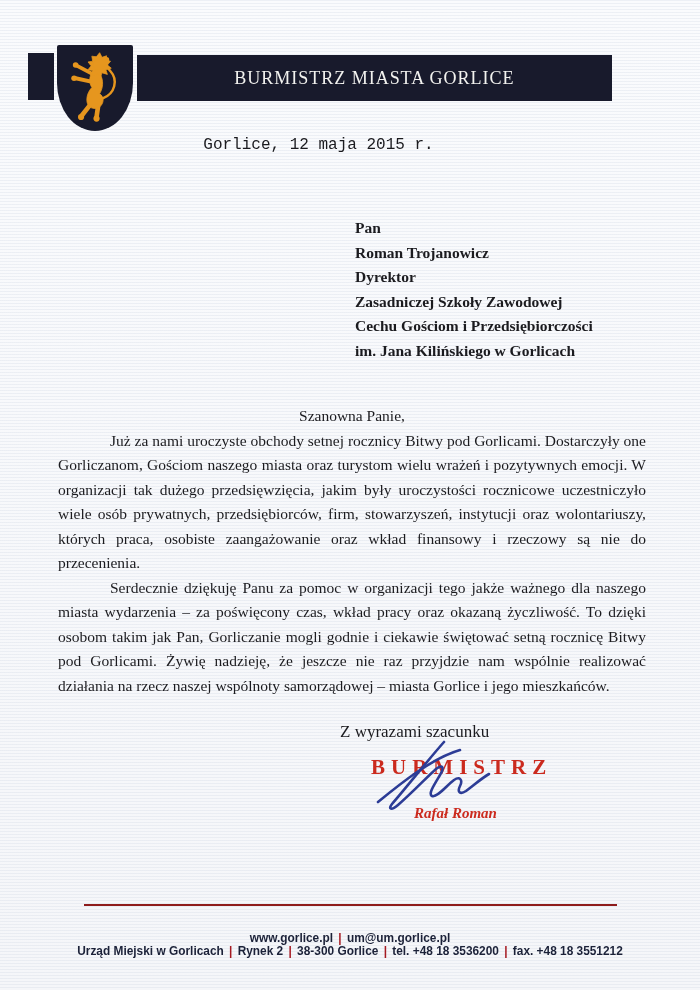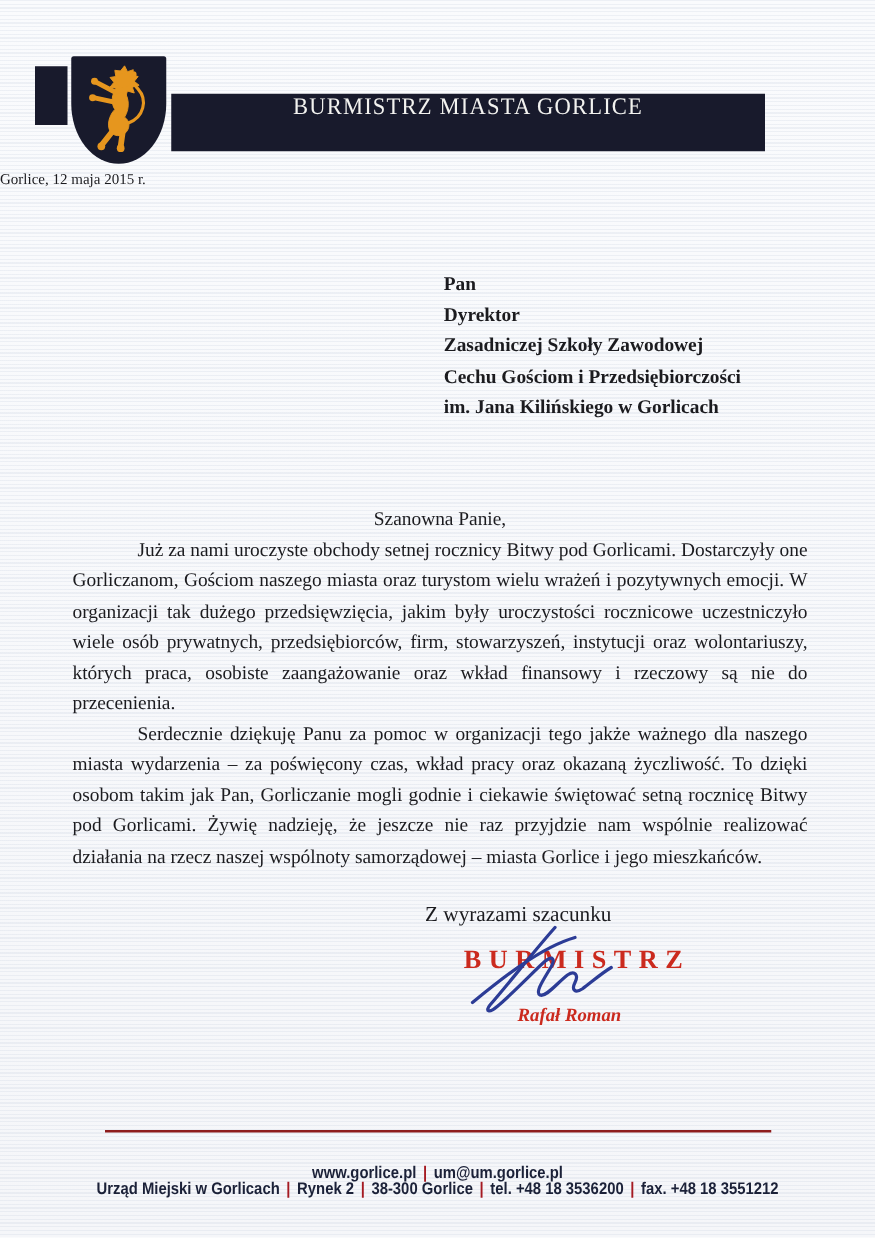--- a/index.html
+++ b/index.html
@@ -14,39 +14,40 @@
       repeating-linear-gradient(180deg, rgba(185,196,214,.20) 0 1px, rgba(255,255,255,0) 1px 3px),
       linear-gradient(#fafbfd,#f5f6f9);
   }
   
   .band-left{
     position:absolute;left:28px;top:53px;width:26px;height:47px;
     background:#181a2c;
   }
   .banner{
     position:absolute;left:137px;top:55px;width:475px;height:46px;
-    background:#181a2c;display:flex;align-items:flex-start;justify-content:center;margin-top:20px;
+    background:#181a2c;display:flex;align-items:center;justify-content:center;
   }
   .banner-title{
     color:#f2f2ef;font-size:19px;letter-spacing:1px;white-space:nowrap;
     display:inline-block;transform:scaleX(.95);
     font-family:"Liberation Serif", serif;
   }
   .shield{
     position:absolute;left:57px;top:45px;width:76px;height:86px;
     background:#181a2c;
     border-radius:2px 2px 38px 38px / 2px 2px 48px 48px;
     display:flex;align-items:center;justify-content:center;
     z-index:2;
   }
   .shield svg{width:62px;height:74px;margin-top:-4px;}
   
   .date-line{
-    position:absolute;left:0;top:136px;width:637px;text-align:left;
-    font-size:12px;
+    position:absolute;left:0;top:136px;width:637px;text-align:center;
+    font-size:16px;
+    font-family:Liberation Mono, monospace;
   }
   .recipient{
     position:absolute;left:355px;top:216px;
     font-weight:bold;font-size:15.5px;line-height:24.5px;
   }
   
   .body-block{
     position:absolute;left:58px;top:404px;width:588px;
     font-size:15.5px;line-height:24.5px;text-align:justify;
   }
@@ -116,20 +117,21 @@
         <circle cx="45" cy="18" r="7.5" stroke="none"></circle>
         <path d="M38,16 L33,18 L38,21 Z" stroke="none"></path>
       </g>
     </svg>
   </div>
 
   <div class="date-line">Gorlice, 12 maja 2015 r.</div>
 
   <div class="recipient">
     <div>Pan</div>
+    <div>Roman Trojanowicz</div>
     <div>Dyrektor</div>
     <div>Zasadniczej Szkoły Zawodowej</div>
     <div>Cechu Gościom i Przedsiębiorczości</div>
     <div>im. Jana Kilińskiego w Gorlicach</div>
   </div>
 
   <div class="body-block">
     <div class="salutation">Szanowna Panie,</div>
     <p>Już za nami uroczyste obchody setnej rocznicy Bitwy pod Gorlicami. Dostarczyły one Gorliczanom, Gościom naszego miasta oraz turystom wielu wrażeń i pozytywnych emocji. W organizacji tak dużego przedsięwzięcia, jakim były uroczystości rocznicowe uczestniczyło wiele osób prywatnych, przedsiębiorców, firm, stowarzyszeń, instytucji oraz wolontariuszy, których praca, osobiste zaangażowanie oraz wkład finansowy i rzeczowy są nie do przecenienia.</p>
     <p>Serdecznie dziękuję Panu za pomoc w organizacji tego jakże ważnego dla naszego miasta wydarzenia – za poświęcony czas, wkład pracy oraz okazaną życzliwość. To dzięki osobom takim jak Pan, Gorliczanie mogli godnie i ciekawie świętować setną rocznicę Bitwy pod Gorlicami. Żywię nadzieję, że jeszcze nie raz przyjdzie nam wspólnie realizować działania na rzecz naszej wspólnoty samorządowej – miasta Gorlice i jego mieszkańców.</p>

